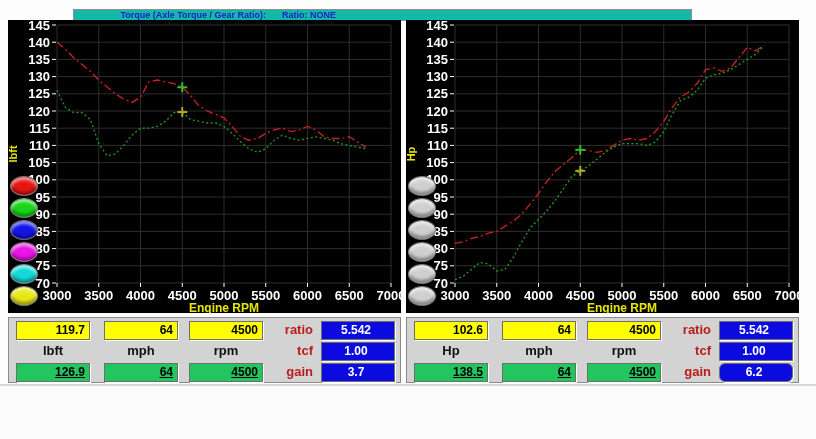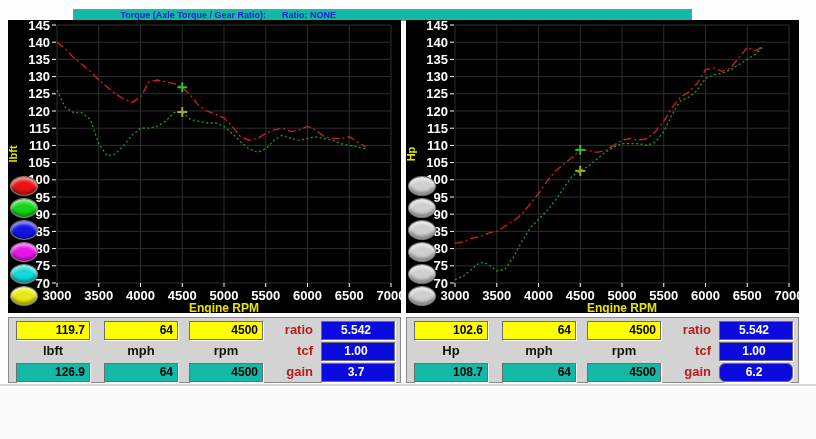--- a/index.html
+++ b/index.html
@@ -20,21 +20,21 @@
   .oval { width:28px; height:20px; border-radius:50%; border:1px solid #777;
     box-shadow: inset 0 3px 3px rgba(255,255,255,.55), inset 0 -3px 3px rgba(0,0,0,.35); }
 
   
   .readout { position:absolute; top:317px; width:393px; height:66px; background:#d3d3d3;
     border:1px solid #8a8a8a; }
   .rbox { position:absolute; width:74px; height:16px; border:1px solid #6e6e6e;
     box-shadow:1px 1px 0 #ffffff; font-size:12px; font-weight:bold; text-align:right;
     padding:1px 4px 16px 0; color:#000; }
   .rbox.yellow { background:#ffff00; }
-  .rbox.green  { background:#14b8a6; }
+  .rbox.green  { background:#22c55e;text-decoration:underline; }
   .rbox.blue   { background:#0b0bdf; color:#ffffff;text-align:center; }
   .unit { position:absolute; width:74px; text-align:center; font-size:13px; font-weight:bold; color:#111; }
   .stat-label { position:absolute; left:252px; width:52px; text-align:right;
     font-size:13px; font-weight:bold; color:#b91c1c; }
 
   
   .footer { position:absolute; left:0; top:384px; width:816px; height:55px; background:#fbfbfb;
     border-top:2px solid #d8d8d8; }
 </style>
 </head>
@@ -267,21 +267,21 @@
     <div class="rbox yellow" style="left:180px;top:3px;">4500</div>
     <div class="stat-label" style="top:4px;">ratio</div>
     <div class="rbox blue" style="left:312px;top:3px;">5.542</div>
 
     <div class="unit" style="left:7px;top:25px;">Hp</div>
     <div class="unit" style="left:95px;top:25px;">mph</div>
     <div class="unit" style="left:180px;top:25px;">rpm</div>
     <div class="stat-label" style="top:25px;">tcf</div>
     <div class="rbox blue" style="left:312px;top:24px;">1.00</div>
 
-    <div class="rbox green" style="left:7px;top:45px;">108.7</div>
+    <div class="rbox green" style="left:7px;top:45px;">138.5</div>
     <div class="rbox green" style="left:95px;top:45px;">64</div>
     <div class="rbox green" style="left:180px;top:45px;">4500</div>
     <div class="stat-label" style="top:46px;">gain</div>
     <div class="rbox blue" style="left:312px;top:45px;border-radius:6px;">6.2</div>
   </div>
 
   <div class="footer">
     
 
     

